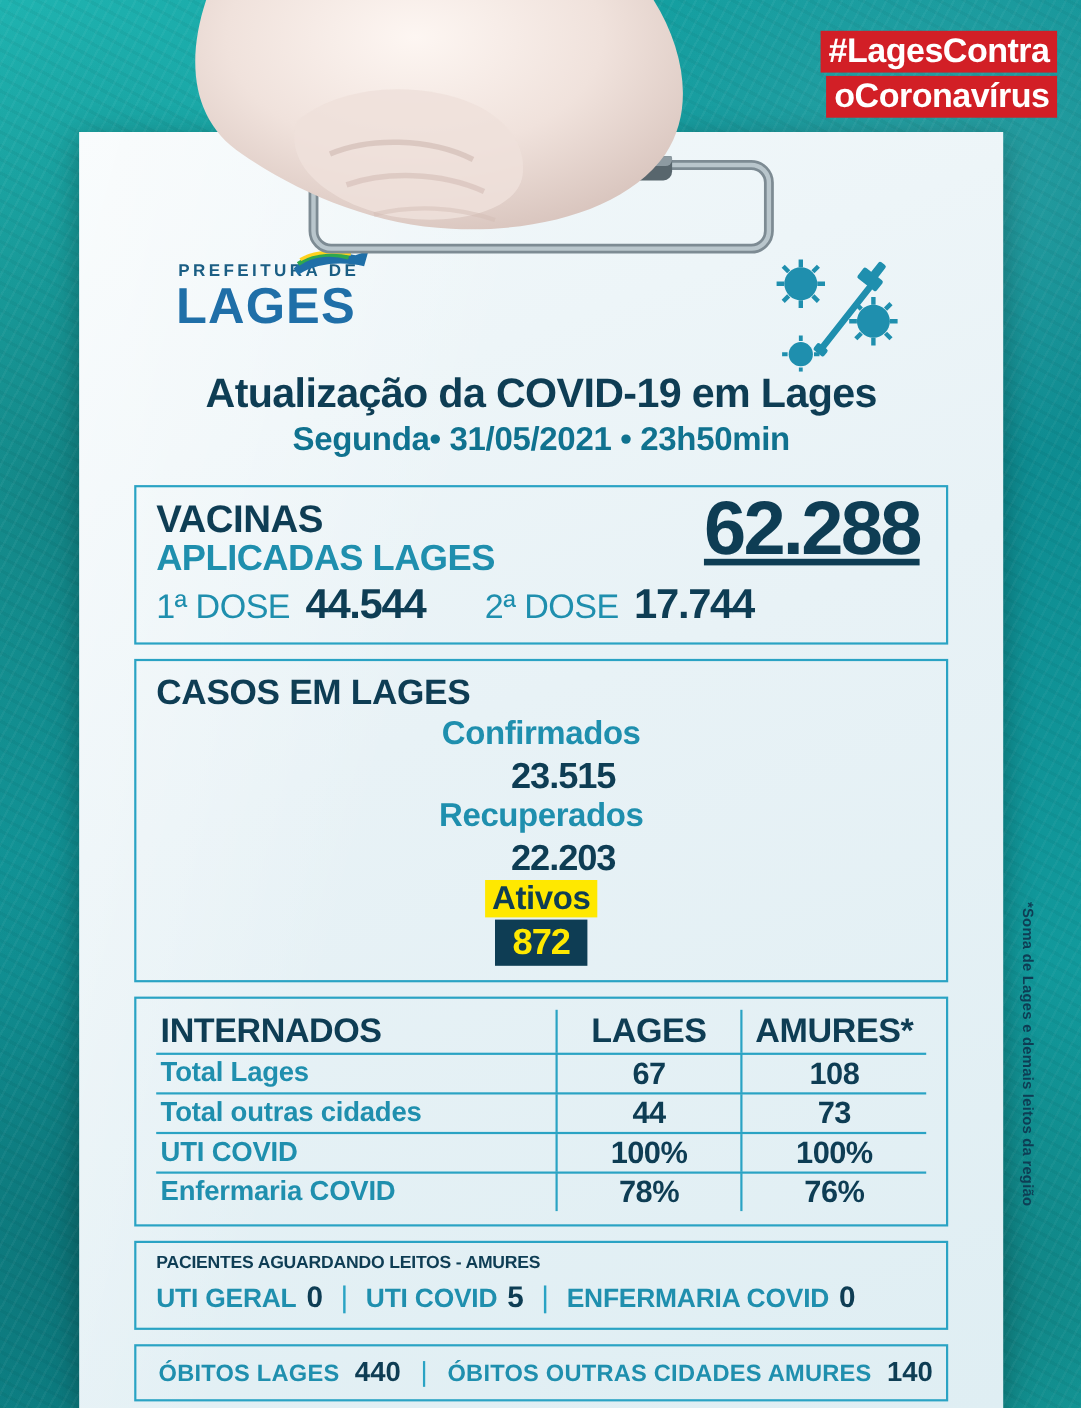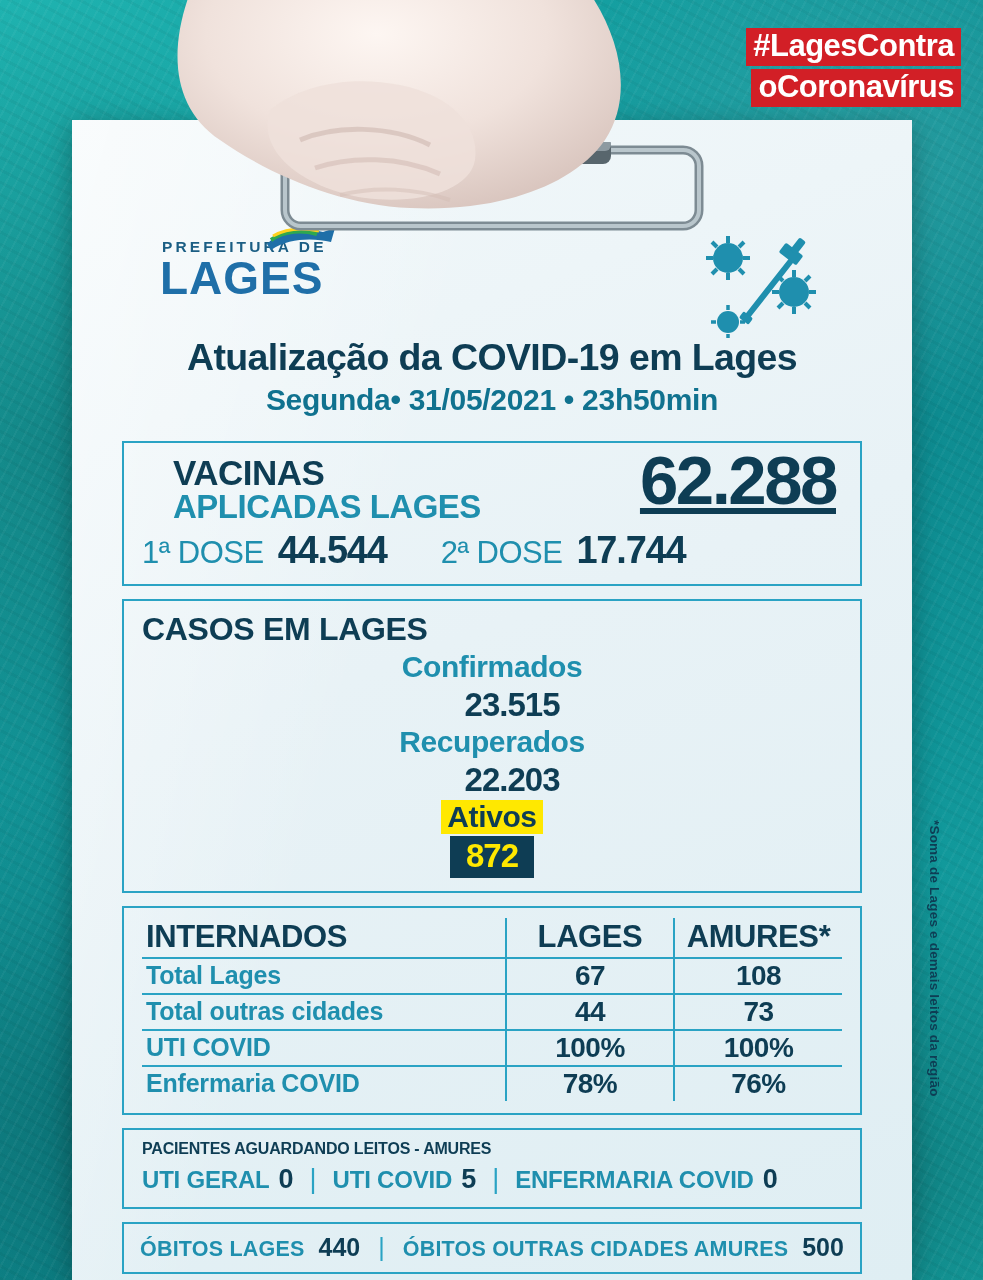--- a/index.html
+++ b/index.html
@@ -105,21 +105,21 @@
   
   .box {
     border: 2px solid #2aa3c4;
     margin: 0 4px 13px 4px;
     padding: 10px 18px 12px 18px;
     position: relative;
   }
   .box.first { margin-top: 24px; }
 
   
-  .vac-top { display: flex; align-items: flex-start; justify-content: space-between; margin-left: 31px; }
+  .vac-top { display: flex; align-items: flex-start; justify-content: space-between; }
   .vac-left { padding-top: 2px; }
   .vac-l1 { font-size: 35px; font-weight: bold; color: #0e3d54; line-height: 1.0; letter-spacing: -0.5px; }
   .vac-l2 { font-size: 33px; font-weight: bold; color: #1f8fae; line-height: 1.05; letter-spacing: -0.5px; }
   .vac-total {
     font-size: 69px; font-weight: bold; color: #0e3d54; line-height: .92;
     letter-spacing: -2.5px; padding-right: 6px; margin-top: -4px; text-decoration: underline;
   }
   .vac-doses { display: flex; align-items: baseline; gap: 14px; margin-top: 4px; }
   .dose-lbl { font-size: 31px; font-weight: normal; color: #1f8fae; letter-spacing: -0.5px; }
   .dose-val { font-size: 38px; font-weight: bold; color: #0e3d54; letter-spacing: -1.2px; }
@@ -154,21 +154,21 @@
 
   
   .wait-title { font-size: 16px; font-weight: bold; color: #0e3d54; letter-spacing: -0.2px; }
   .wait-row { display: flex; align-items: baseline; justify-content: flex-start; gap: 10px; margin-top: 6px; }
   .wait-item { display: flex; align-items: baseline; gap: 9px; }
   .wait-lbl { font-size: 24px; font-weight: bold; color: #1f8fae; letter-spacing: -0.2px; }
   .wait-val { font-size: 27px; font-weight: bold; color: #0e3d54; }
   .wait-div { color: #2aa3c4; font-size: 27px; font-weight: normal; padding: 0 6px; }
 
   
-  .deaths { display: flex; align-items: baseline; justify-content: center; gap: 14px; padding: 9px 12px 10px 12px; }
+  .deaths { display: flex; align-items: baseline; justify-content: flex-end; gap: 14px; padding: 9px 12px 10px 12px; }
   .d-lbl { font-size: 21.5px; font-weight: bold; color: #1f8fae; letter-spacing: .2px; }
   .d-val { font-size: 25px; font-weight: bold; color: #0e3d54; }
   .d-div { color: #2aa3c4; font-size: 25px; padding: 0 4px; }
 
   
   .footnote {
     position: absolute; right: -30px; top: 700px;
     writing-mode: vertical-rl;
     font-size: 13.5px; color: #0e3d54; font-weight: bold;
     letter-spacing: .2px;
@@ -373,19 +373,19 @@
         </span>
       </div>
     </div>
 
     <div class="box" style="padding:0;">
       <div class="deaths">
         <span class="d-lbl">ÓBITOS LAGES</span>
         <span class="d-val">440</span>
         <span class="d-div">|</span>
         <span class="d-lbl">ÓBITOS OUTRAS CIDADES AMURES</span>
-        <span class="d-val">500</span>
+        <span class="d-val">140</span>
       </div>
     </div>
 
     <div class="footnote">*Soma de Lages e demais leitos da região</div>
   </div>
 </div>
 
 </body></html>

